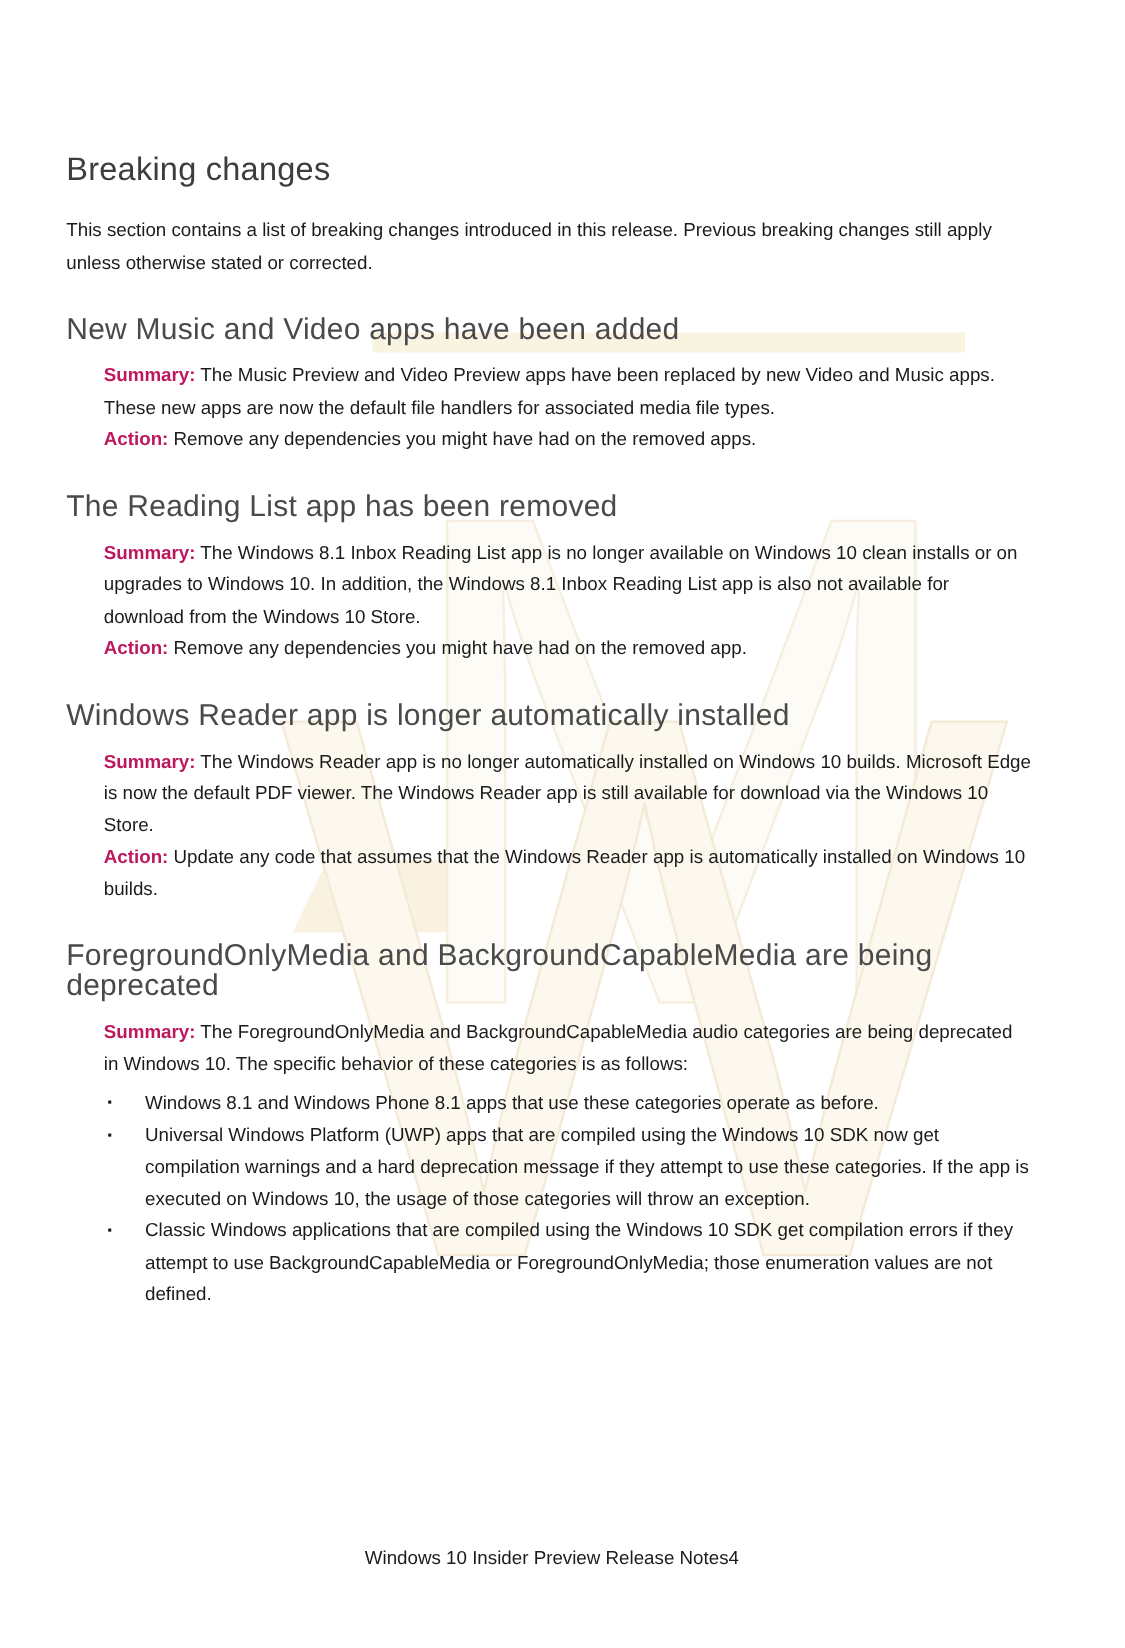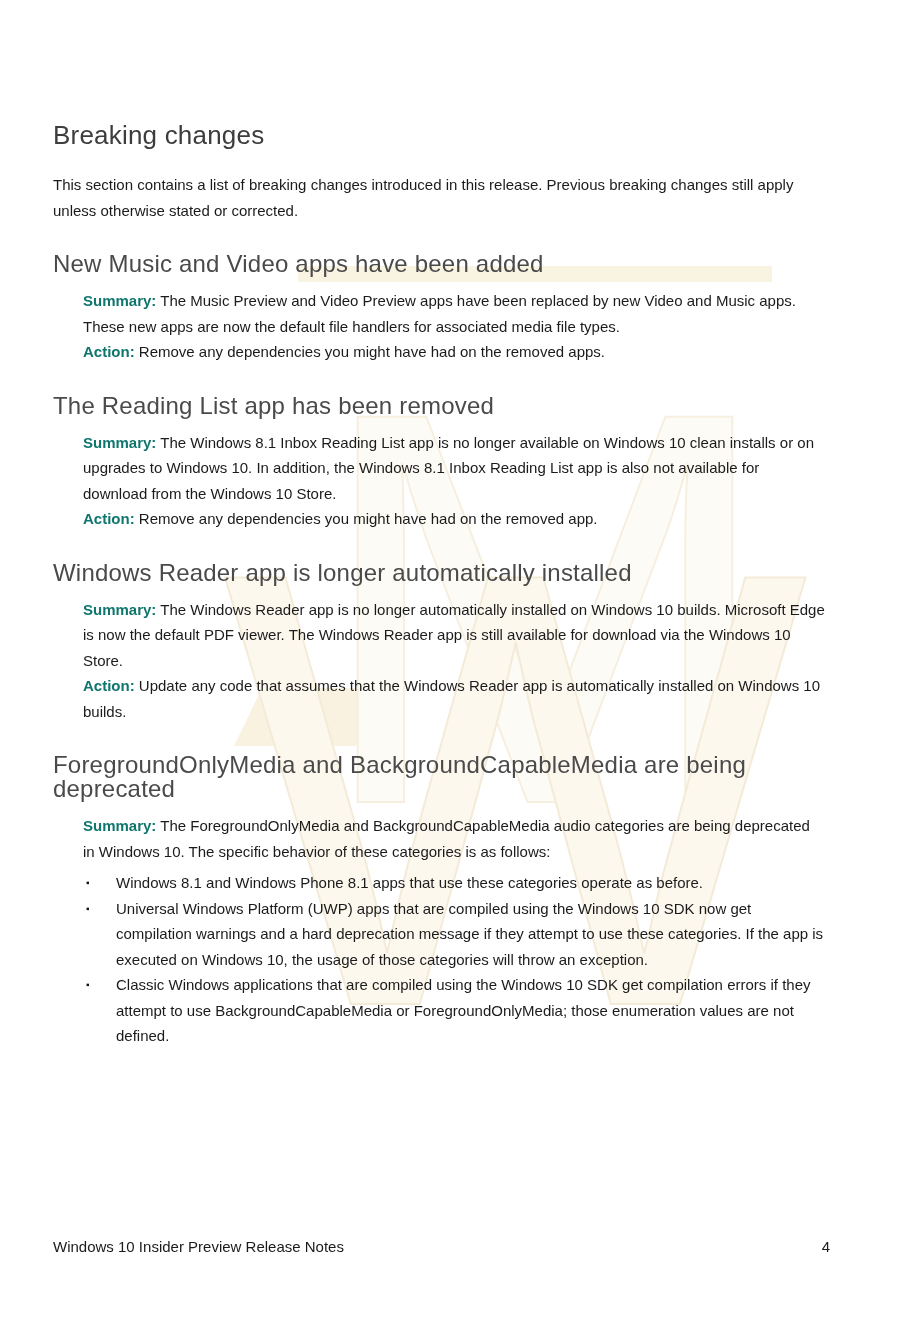--- a/index.html
+++ b/index.html
@@ -32,32 +32,32 @@
     margin: 0; font-size: 15px; line-height: 25.5px; color: #1b1b1b;
   }
   .intro { margin-bottom: 10px; }
   h2 {
     margin: 29px 0 12px 0;
     font-size: 24px; line-height: 24px;
     font-weight: 300; letter-spacing: .2px;
     color: #4a4a4a;
   }
   .section-body { margin-left: 30px; }
-  .label { font-weight: 700; color: #0f766e; }
+  .label { font-weight: 700; color: #be185d; }
   .bullets { margin: 6px 0; }
   .bullet-row { display: flex; }
   .bullet-glyph {
     flex: none; width: 30px; padding-left: 3px;
     font-size: 10px; line-height: 25.5px; color: #141414;
   }
   .bullet-text { flex: 1; }
   .action-spaced { margin-top: 6px; }
   .footer {
     position: absolute; left: 53px; right: 70px; top: 1236px; z-index: 1;
-    display: flex; justify-content: space-between;
+    display: flex; justify-content: center;
     font-size: 15px; line-height: 22px; color: #1b1b1b;
   }
 </style>
 </head>
 <body>
 
 <svg class="watermark" width="900" height="1318" viewBox="0 0 900 1318" aria-hidden="true">
   <g opacity="0.75">
     <rect x="298" y="266" width="474" height="16" fill="#f8efd9"></rect>
     <polygon points="262,688 392,688 356,746 234,746" fill="#f8eed6"></polygon>

